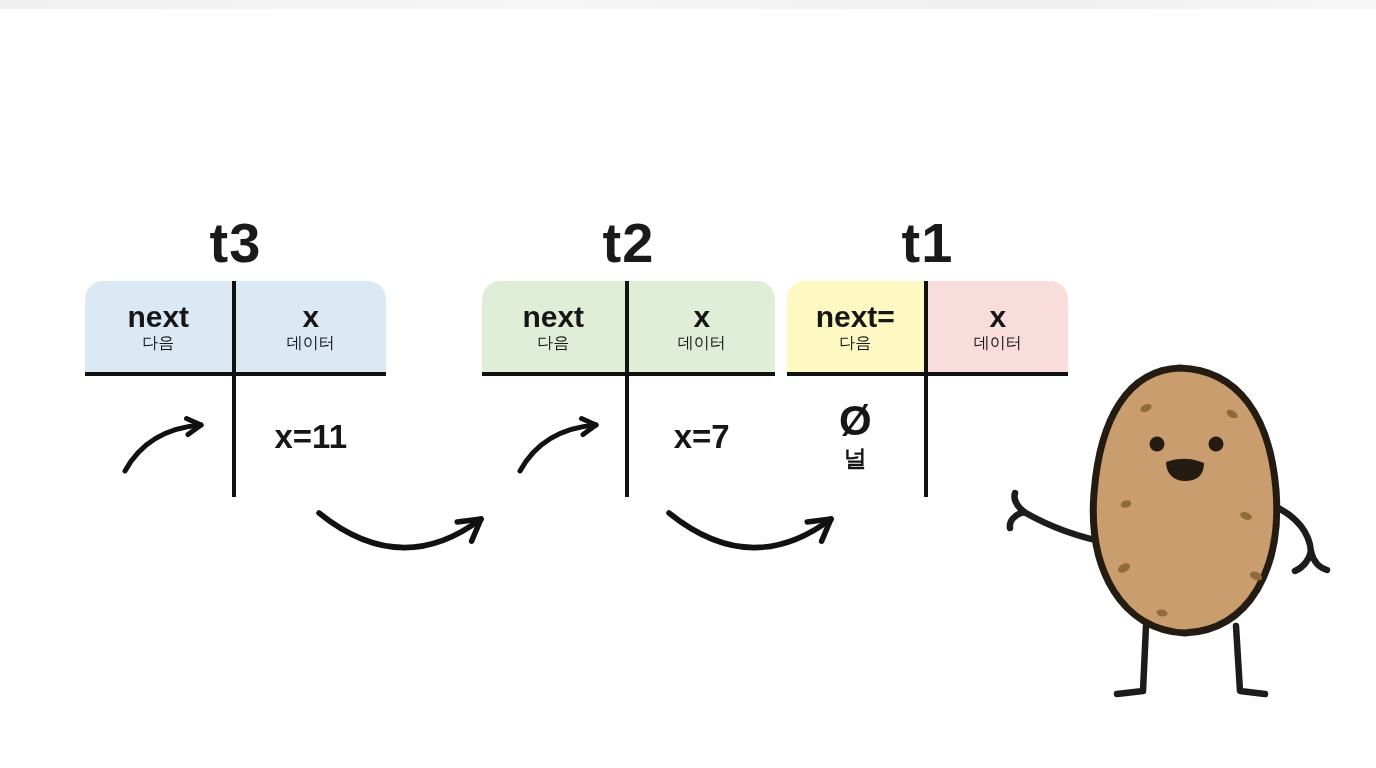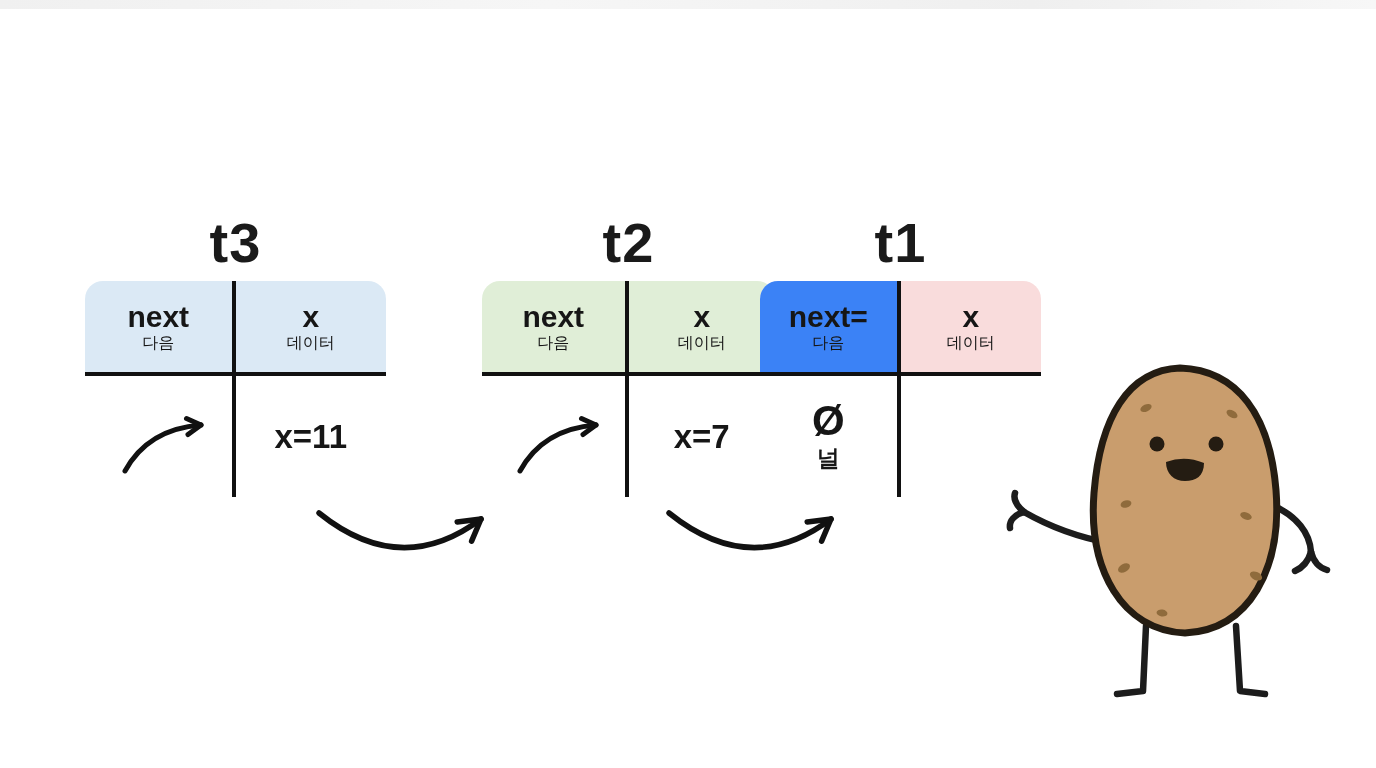--- a/index.html
+++ b/index.html
@@ -7,21 +7,21 @@
     position:relative;width:1376px;height:768px;background:#ffffff;overflow:hidden;
     font-family:"Liberation Sans","DejaVu Sans",sans-serif;color:#161616;
   }
   .top-band{position:absolute;top:0;left:0;width:1376px;height:9px;
     background:linear-gradient(90deg,#f0f0f0,#f6f6f6 40%,#efefef 75%,#f7f7f7);}
 
   
   .node{position:absolute;top:281px;height:216px;}
   .node-t3{left:85px;width:301px;}
   .node-t2{left:434px;width:293px;margin-left:48px;}
-  .node-t1{left:760px;width:281px;}
+  .node-t1{left:787px;width:281px;}
 
   .node-title{
     position:absolute;top:-66px;left:0;right:0;text-align:center;
     font-size:56px;font-weight:700;color:#1a1a1a;letter-spacing:1px;line-height:1;
   }
   .node-box{
     position:absolute;inset:0;border-radius:26px;padding:0;box-sizing:border-box;
   }
   .node-inner{
     width:100%;height:100%;border-radius:18px;background:#ffffff;overflow:hidden;
@@ -99,21 +99,21 @@
           <div class="value">x=7</div>
         </div>
       </div>
     </div>
   </div>
 
   <div class="node node-t1">
     <div class="node-title">t1</div>
     <div class="node-box" style="background-color: rgb(236, 171, 171);">
       <div class="node-inner">
-        <div class="cell col-left row-head" style="background-color: #3b82f6;">
+        <div class="cell col-left row-head" style="background-color: #fef9c3;">
           <div class="lbl-main">next=</div>
           <div class="lbl-sub">다음</div>
         </div>
         <div class="cell row-head" style="background-color: rgb(249, 220, 220);">
           <div class="lbl-main">x</div>
           <div class="lbl-sub">데이터</div>
         </div>
         <div class="cell col-left">
           <div class="null-symbol">Ø</div>
           <div class="null-sub">널</div>

